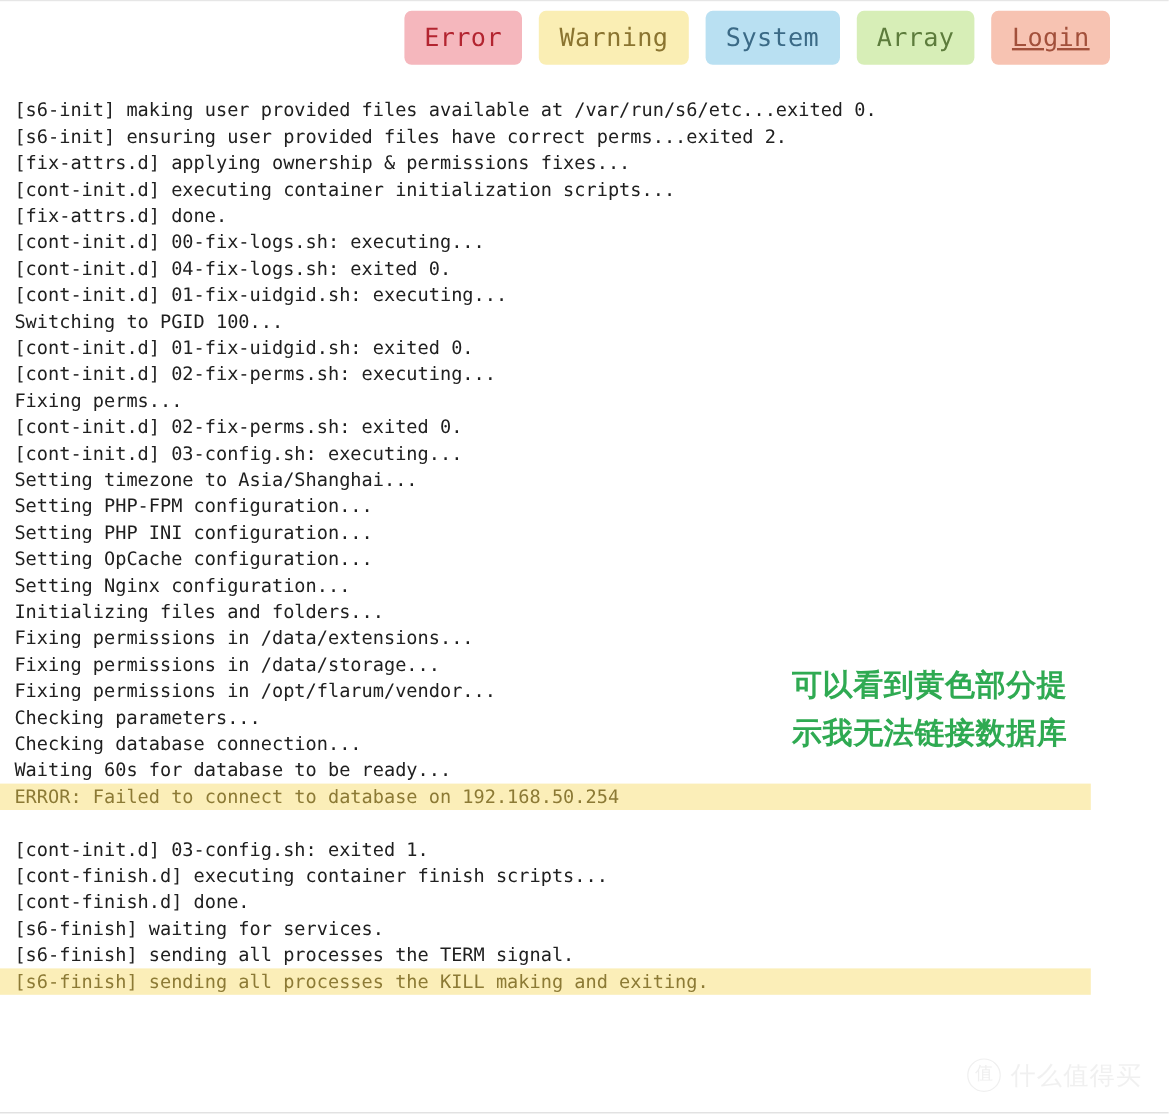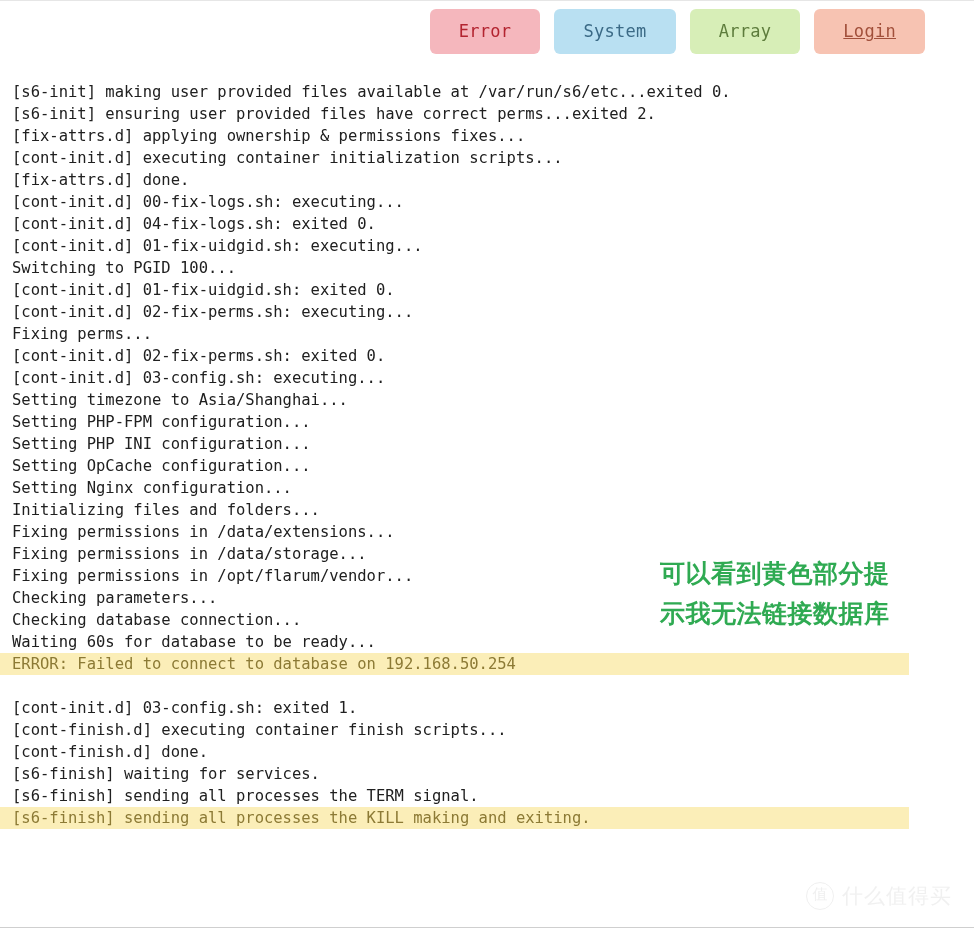--- a/index.html
+++ b/index.html
@@ -38,25 +38,25 @@
     padding-right: 49px;
     box-sizing: border-box;
     gap: 14px;
   }
 
   .filter-btn {
     display: inline-flex;
     align-items: center;
     justify-content: center;
     height: 45px;
-    padding: 0 29px;
+    padding: 0 17px;
     border: none;
     border-radius: 6px;
     font-family: "DejaVu Sans Mono", "Liberation Mono", monospace;
-    font-size: 17px;
+    font-size: 21px;
     line-height: 34px;
     letter-spacing: 0.3px;
     cursor: pointer;
     white-space: nowrap;
   }
   .filter-btn.error   { background: #f5b7bd; color: #b32430; }
   .filter-btn.warning { background: #faeeb4; color: #8a7430; }
   .filter-btn.system  { background: #b9e0f2; color: #3b6a86; }
   .filter-btn.array   { background: #d7eeb7; color: #5d7c3c; }
   .filter-btn.login   { background: #f7c3b2; color: #a2503b; text-decoration: underline; }
@@ -93,21 +93,21 @@
     color: #8c7a35;
     width: 966px;
   }
 
   
   .annotation {
     position: absolute;
     top: 552px;
     left: 660px;
     width: 288px;
-    font-family: Liberation Sans, sans-serif;
+    font-family: Liberation Mono, monospace;
     font-size: 25px;
     font-weight: bold;
     line-height: 40px;
     color: #2faa52;
     letter-spacing: 0.5px;
     pointer-events: none;
   }
   .annotation .ann-row { display: block; white-space: nowrap; }
 
   
@@ -150,20 +150,21 @@
     background: #cfcfcf;
   }
 </style>
 </head>
 <body>
 
 <div id="app">
 
   <div class="filter-bar">
       <button class="filter-btn error">Error</button>
+      <button class="filter-btn warning">Warning</button>
       <button class="filter-btn system">System</button>
       <button class="filter-btn array">Array</button>
       <button class="filter-btn login">Login</button>
     </div>
 
   <div class="log-console">
       <div class="log-line">[s6-init] making user provided files available at /var/run/s6/etc...exited 0.</div>
       <div class="log-line">[s6-init] ensuring user provided files have correct perms...exited 2.</div>
       <div class="log-line">[fix-attrs.d] applying ownership &amp; permissions fixes...</div>
       <div class="log-line">[cont-init.d] executing container initialization scripts...</div>

